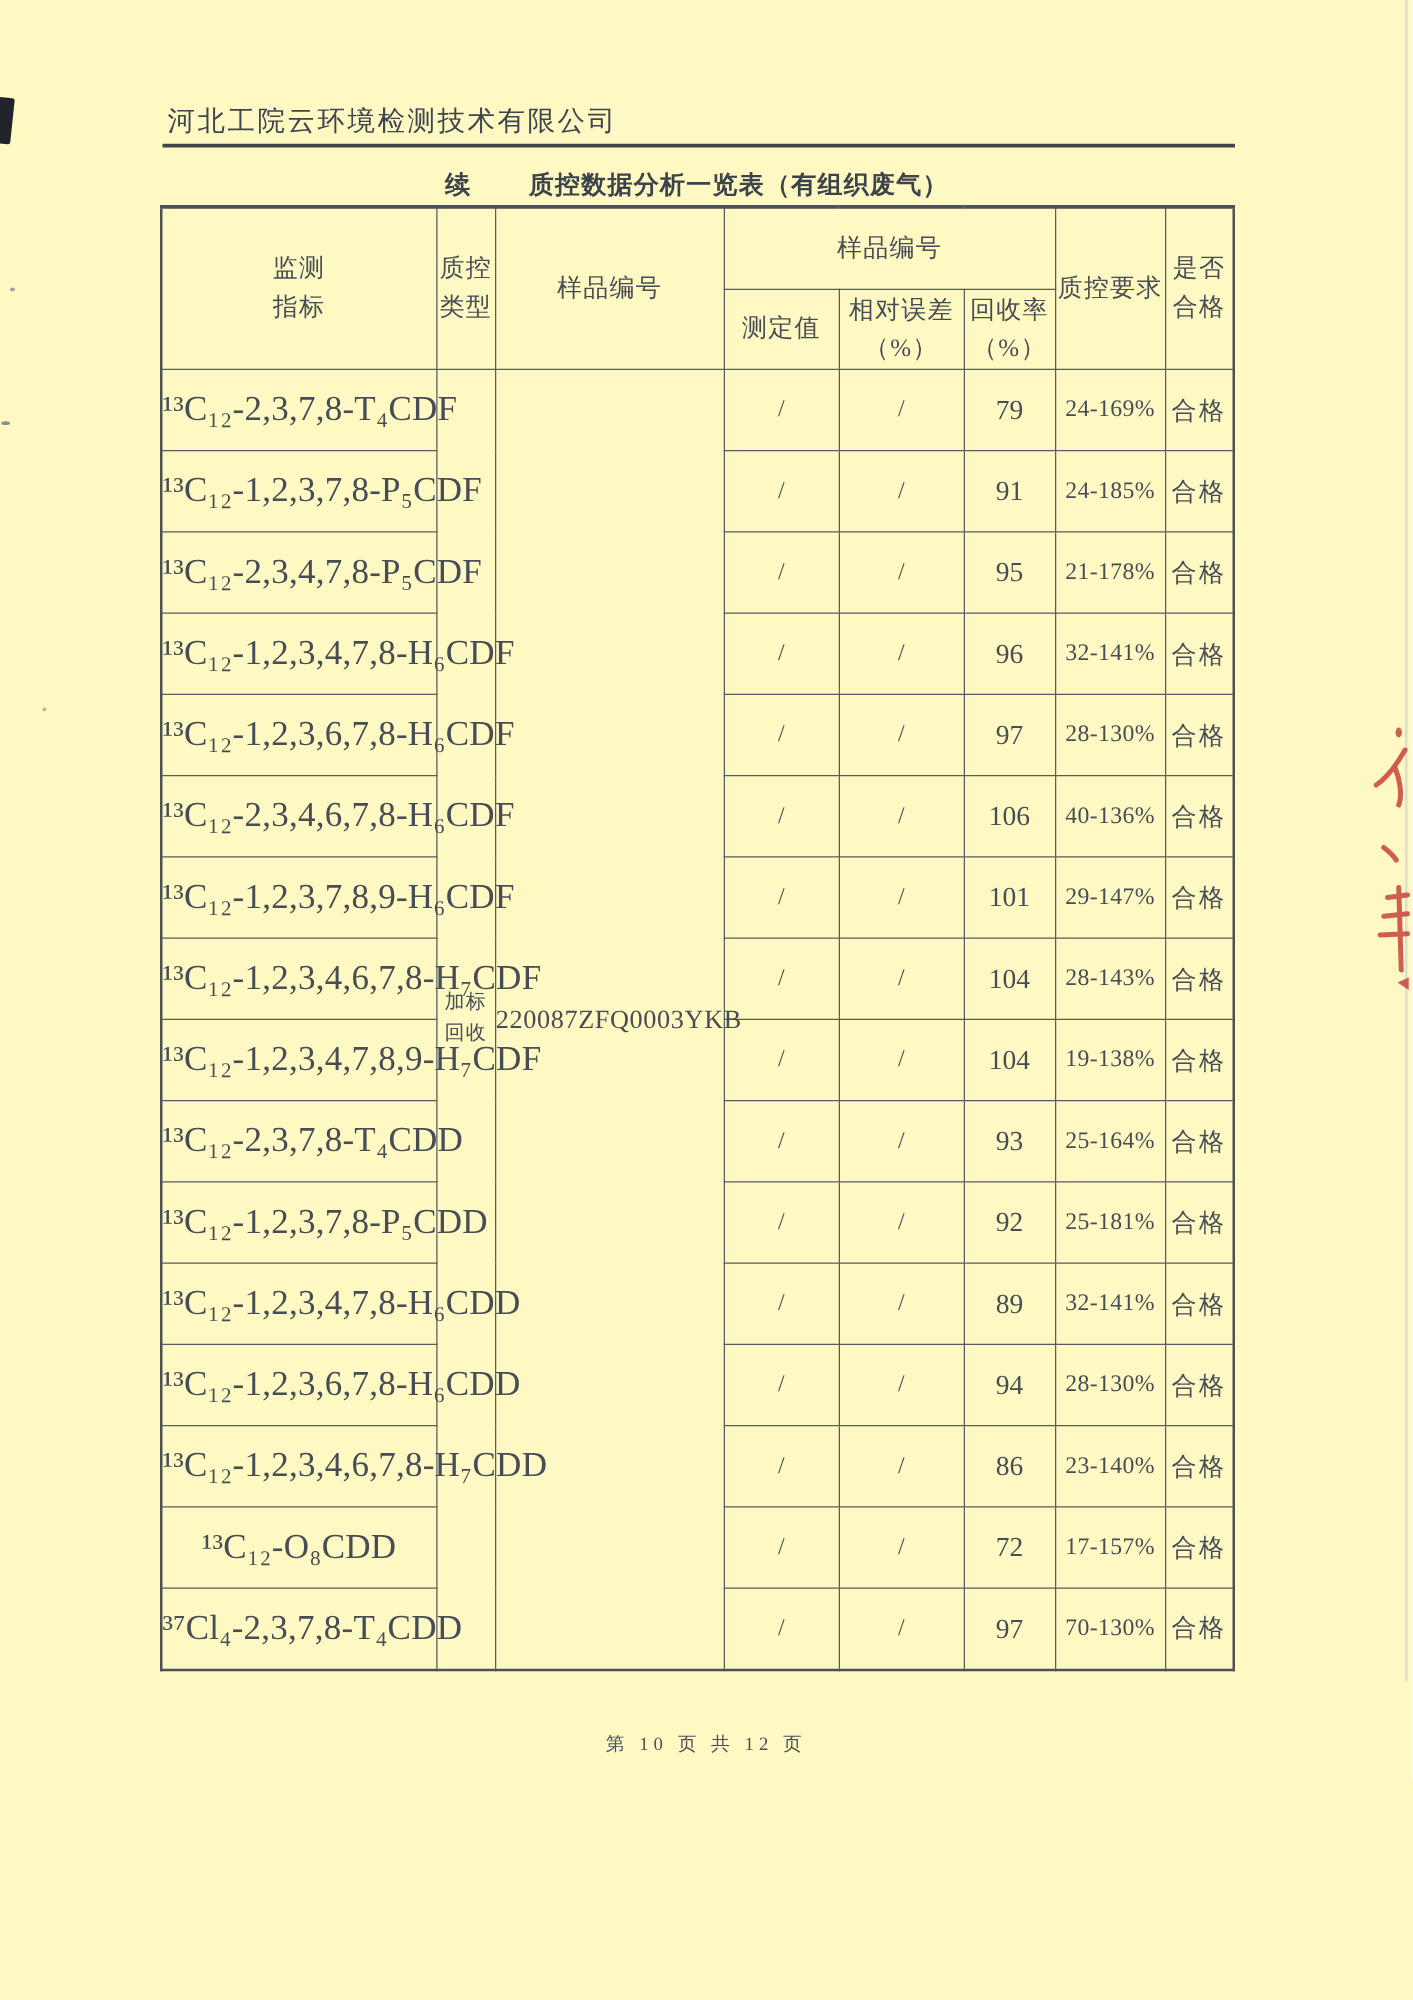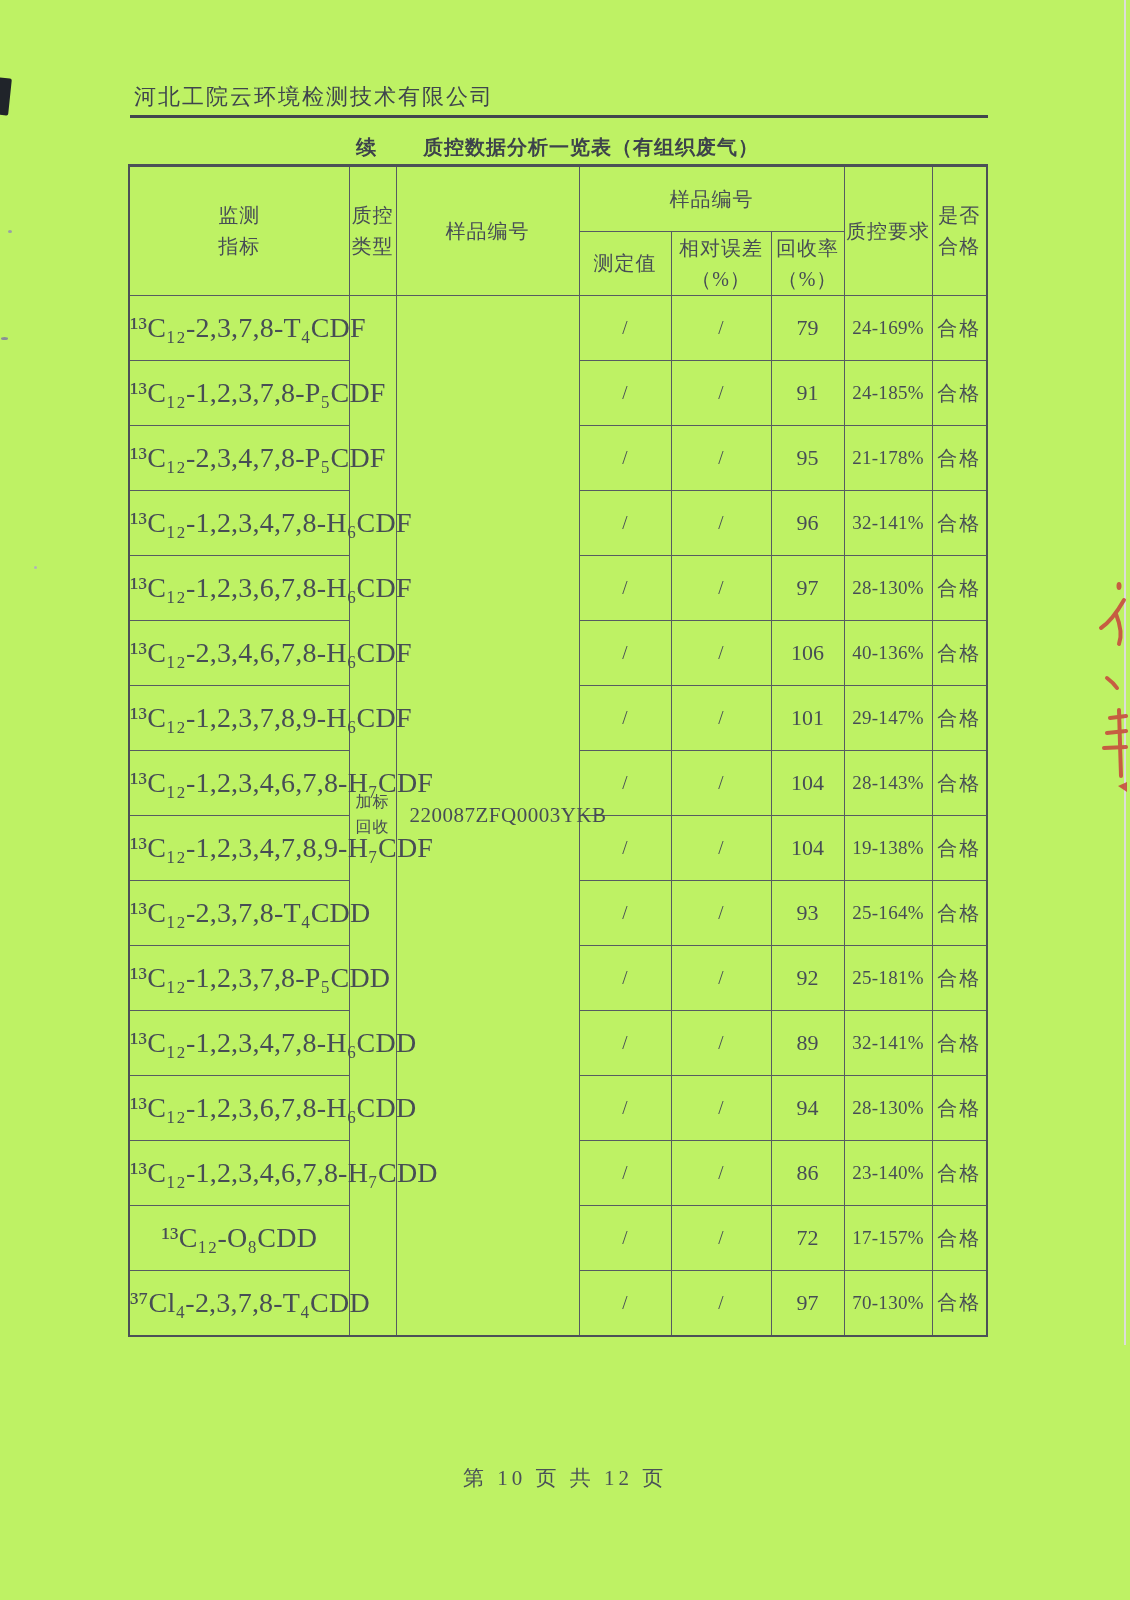--- a/index.html
+++ b/index.html
@@ -1,20 +1,20 @@
 <!DOCTYPE html>
 <html style="--ink: #474d55; --border: #565b61;"><head>
 <meta charset="utf-8">
 <style>
   * { margin: 0; padding: 0; box-sizing: border-box; }
   html, body { background: #ffffff; }
   .page {
     position: relative;
     width: 1130px; height: 1600px;
-    background: #bef264;
+    background: #fef9c3;
     overflow: hidden;
     font-family: "Liberation Serif", "DejaVu Serif", serif;
     color: var(--ink, #474d55);
   }
   
   .header-company {
     position: absolute; left: 134px; top: 82px;
     font-size: 22px; letter-spacing: 2px; color: #3f454d;
   }
   .header-report {
@@ -49,29 +49,29 @@
   .qc-table thead tr.h1 { height: 66px; }
   .qc-table thead tr.h2 { height: 64px; }
   .qc-table tbody tr { height: 65px; }
   .qc-table th {
     font-size: 20px; line-height: 1.55;
     white-space: pre-line; letter-spacing: 1px;
   }
   .c-ind   { font-size: 28px; white-space: nowrap; letter-spacing: 0.2px; }
   .c-qc    { font-size: 16px; white-space: pre-line; line-height: 1.55; letter-spacing: 1px; }
   .c-sample{ font-size: 21px; letter-spacing: 0.5px; }
-  .c-sample span { display: inline-block; white-space: nowrap; padding-left: 13px; }
+  .c-sample span { display: inline-block; white-space: nowrap; }
   .c-slash { font-size: 19px; }
   .c-rec   { font-size: 22px; }
   .c-req   { font-size: 19px; letter-spacing: 0.3px; }
   .c-ok    { font-size: 20px; letter-spacing: 2px; }
   
   .footer {
-    position: absolute; left: 0; right: 0; top: 1464px;
-    text-align: center; font-size: 21px; letter-spacing: 4px;
+    position: absolute; left: 0; right: 0; top: 1386px;
+    text-align: center; font-size: 15px; letter-spacing: 4px;
     color: #4a5058;
   }
   
   .corner-mark {
     position: absolute; left: -4px; top: 78px;
     width: 14px; height: 37px; background: #20242a;
     transform: rotate(6deg); border-radius: 2px;
   }
   .edge-shadow {
     position: absolute; left: 1124px; top: 0;

